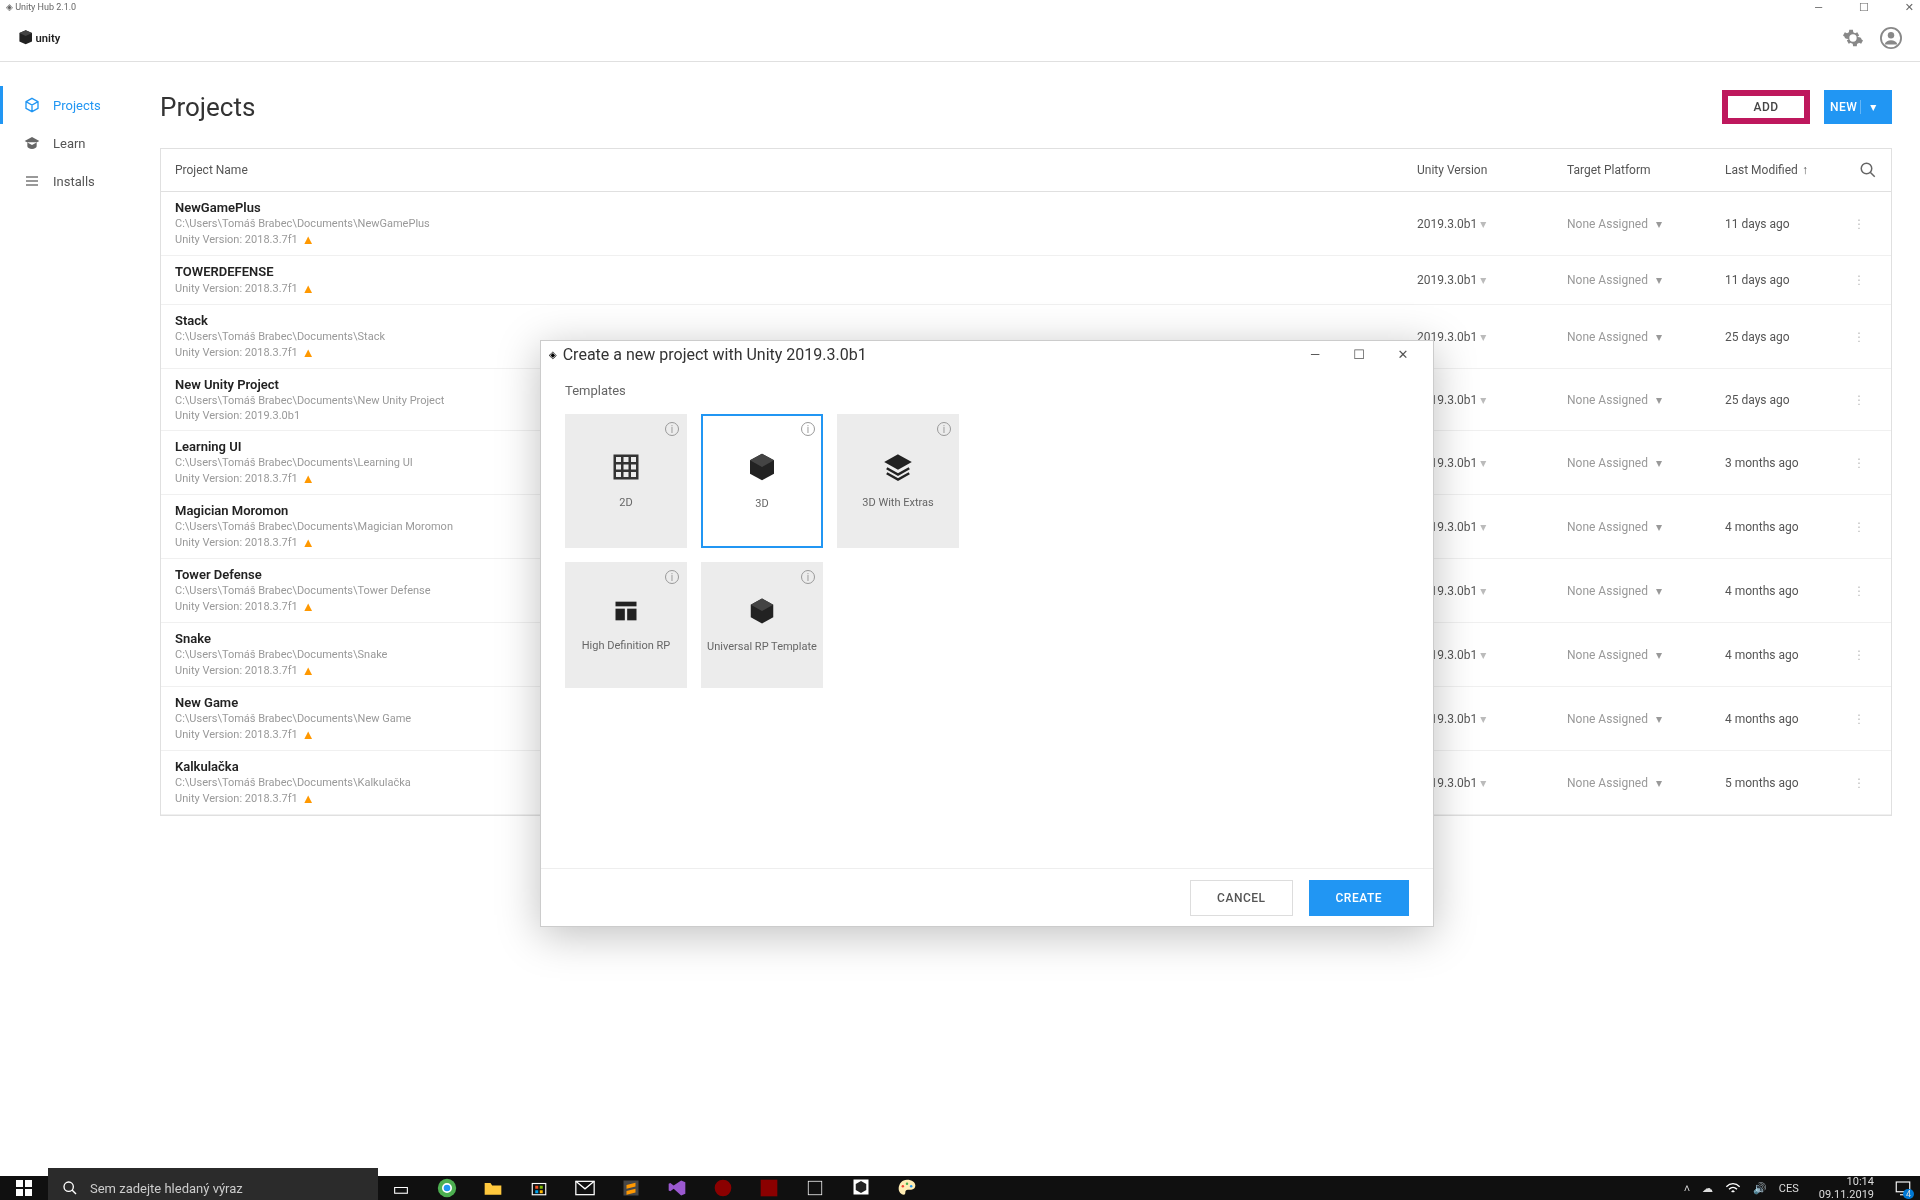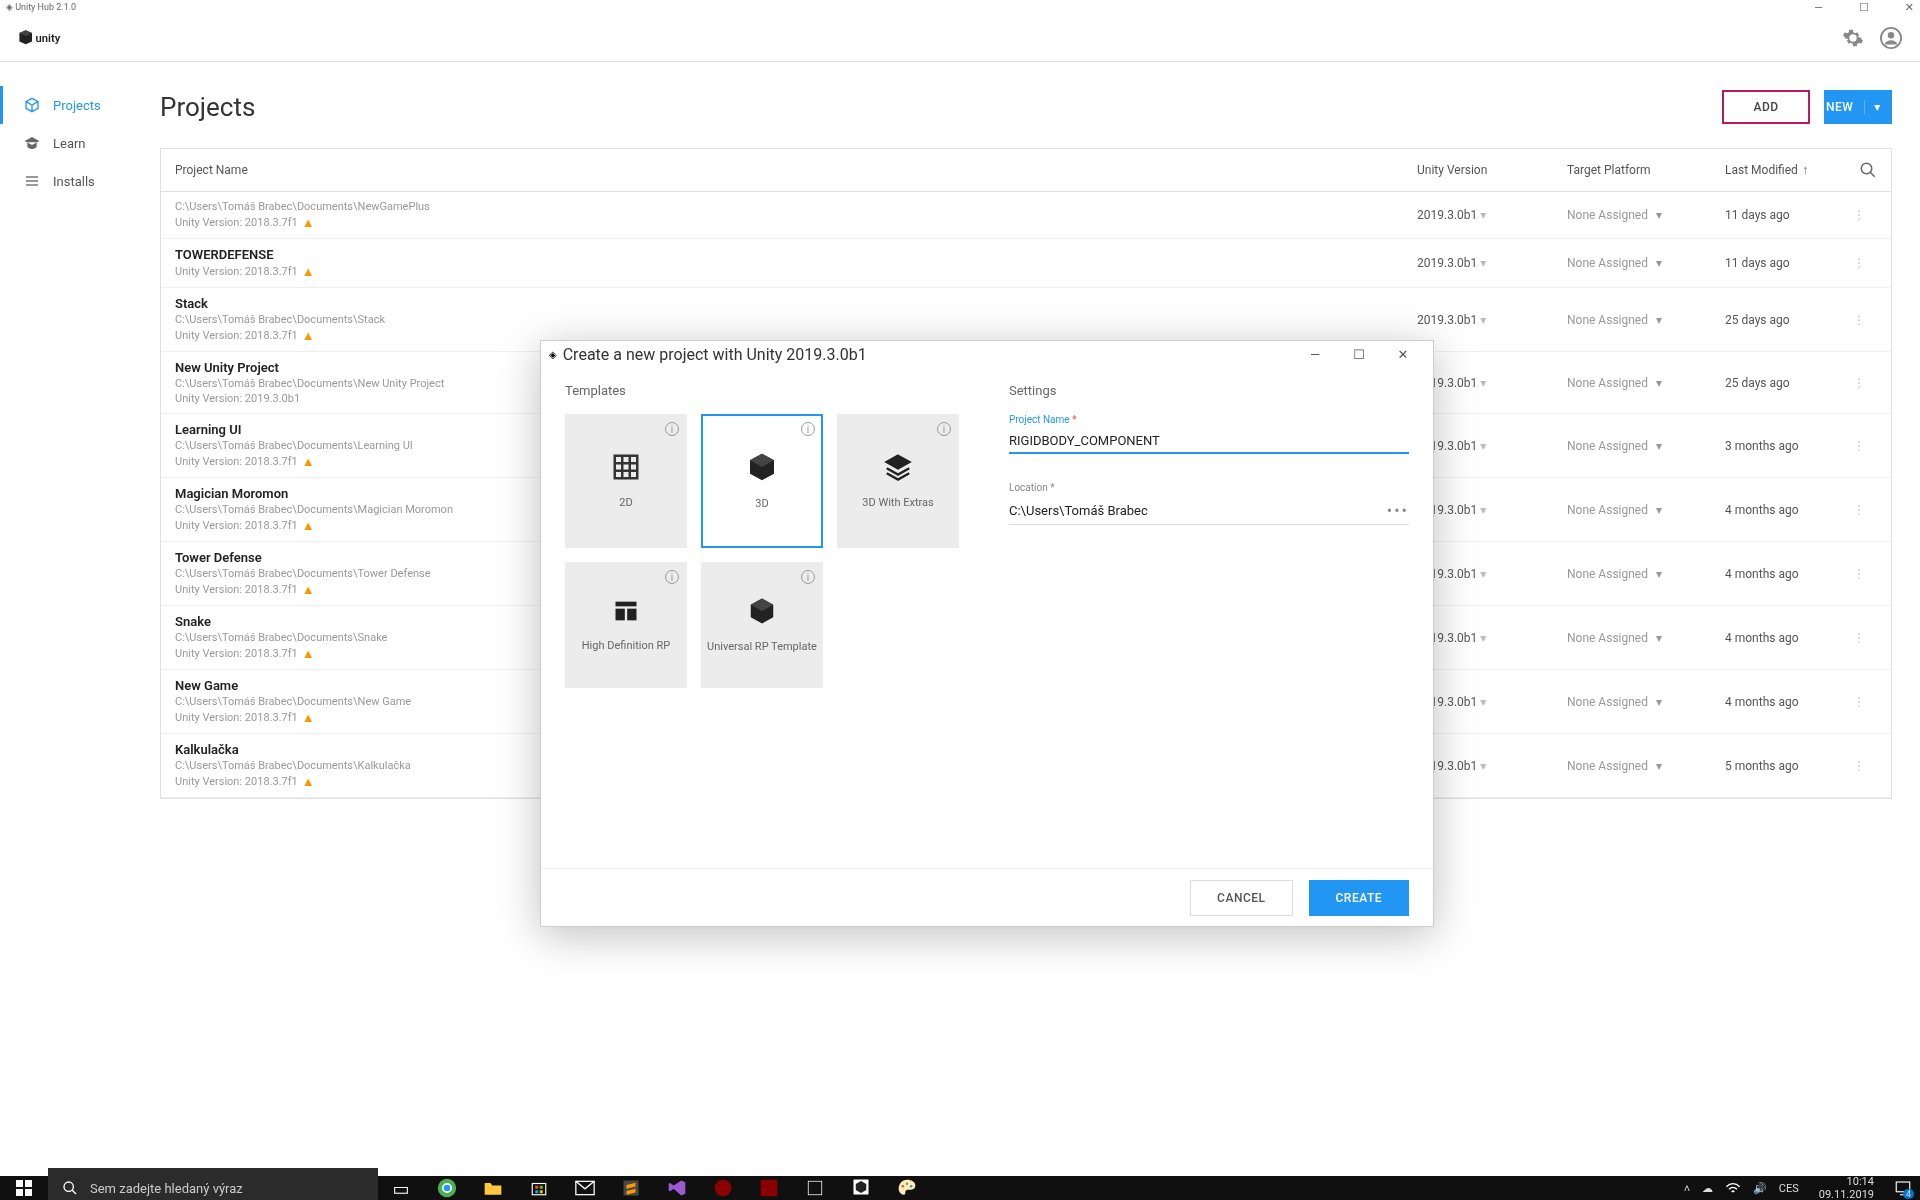--- a/index.html
+++ b/index.html
@@ -20,21 +20,21 @@
 .sb{width:160px;padding:24px 0}
 .sb .item{display:flex;align-items:center;gap:12px;padding:10px 20px;font-size:13px;color:#555;cursor:pointer;border-left:3px solid transparent}
 .sb .item.active{color:#2196f3;border-left-color:#2196f3}
 .sb .ico{width:18px;height:18px;display:flex;align-items:center;justify-content:center;color:#666}
 .sb .item.active .ico{color:#2196f3}
 
 .main{flex:1;padding:28px 28px 0 0}
 .mh{display:flex;align-items:center;margin-bottom:24px}
 .mh h1{font-size:26px;font-weight:400;color:#333}
 .mh .btns{margin-left:auto;display:flex;gap:14px}
-.btn{height:34px;display:flex;align-items:center;justify-content:center;font-size:12px;font-weight:500;border:2px solid #be185d;background:#fff;cursor:pointer;letter-spacing:.5px}
+.btn{height:34px;display:flex;align-items:center;justify-content:center;font-size:12px;font-weight:500;border:6px solid #be185d;background:#fff;cursor:pointer;letter-spacing:.5px}
 .btn.add{width:88px;color:#444}
 .btn.new{width:68px;background:#2196f3;color:#fff;border-color:#2196f3;display:flex}
 .btn.new .lbl{flex:1}
 .btn.new .car{border-left:1px solid rgba(255,255,255,.3);width:26px;display:flex;align-items:center;justify-content:center}
 
 .panel{border:1px solid #e0e0e0;background:#fff}
 .tbh{display:flex;align-items:center;padding:12px 14px;font-size:12px;color:#555;border-bottom:1px solid #e0e0e0}
 .tbh .c1{flex:1}
 .tbh .c2{width:150px}
 .tbh .c3{width:158px}
@@ -192,20 +192,21 @@
               <svg width="18" height="18" viewBox="0 0 24 24" fill="none" stroke="#666" stroke-width="2">
                 <circle cx="10" cy="10" r="7"></circle>
                 <line x1="21" y1="21" x2="15" y2="15"></line>
               </svg>
             </span>
           </div>
       </div>
       <div id="rows">
           <div class="row">
     <div class="c1">
+      <div class="nm">NewGamePlus</div>
       <div class="pth">C:\Users\Tomáš Brabec\Documents\NewGamePlus</div>
       <div class="ver">Unity Version: 2018.3.7f1<span class="warn">▲</span></div>
     </div>
     <div class="c2">2019.3.0b1 <span style="color:#bbb">▾</span></div>
     <div class="c3">None Assigned <span>▾</span></div>
     <div class="c4">11 days ago</div>
     <div class="c5">⋮</div>
           </div>
           <div class="row">
     <div class="c1">
@@ -373,34 +374,20 @@
     <span class="tic">
               <svg width="30" height="30" viewBox="0 0 24 24" fill="#222">
                 <path d="M12 2l9 5v10l-9 5-9-5V7z"></path>
                 <path d="M12 2l9 5-9 5-9-5z" fill="#444"></path>
               </svg>
             </span>
     <span class="tl">Universal RP Template</span>
           </div>
         </div>
     </div>
-    <div class="rgt">
-      <div class="sh">Settings</div>
-      <div class="fld">
-        <div class="lab"><span>Project Name</span> <span class="req">*</span></div>
-        <input type="text" value="RIGIDBODY_COMPONENT" style="">
-      </div>
-      <div class="fld loc">
-        <div class="lab"><span>Location</span> <span class="req" style="color:#888">*</span></div>
-        <div class="locrow">
-          <span class="lv">C:\Users\Tomáš Brabec</span>
-          <span class="lm">•••</span>
-        </div>
-      </div>
-    </div>
   </div>
   <div class="ft">
     <div class="b">
         <span>CANCEL</span>
       </div>
     <div class="b pri">
         <span>CREATE</span>
       </div>
   </div>
 </div>

